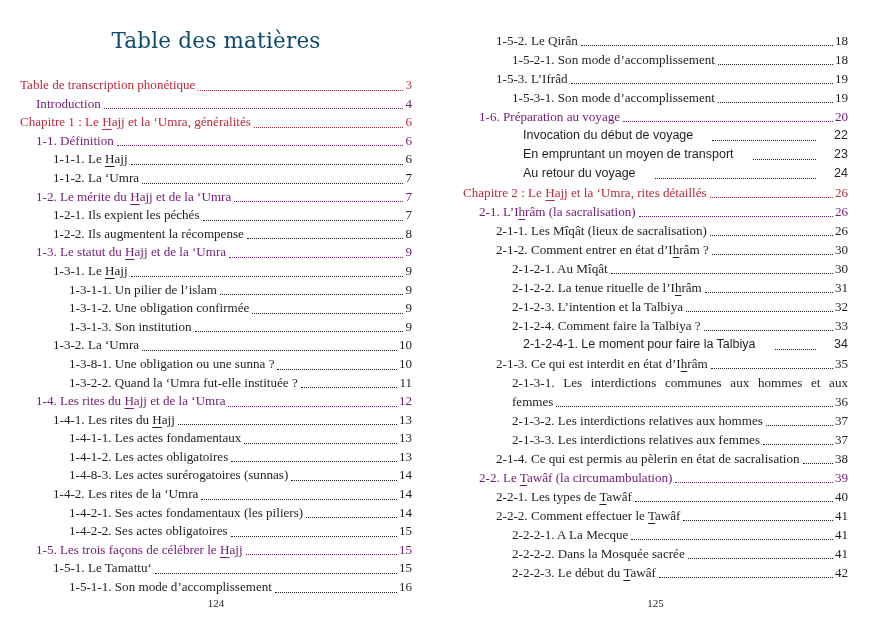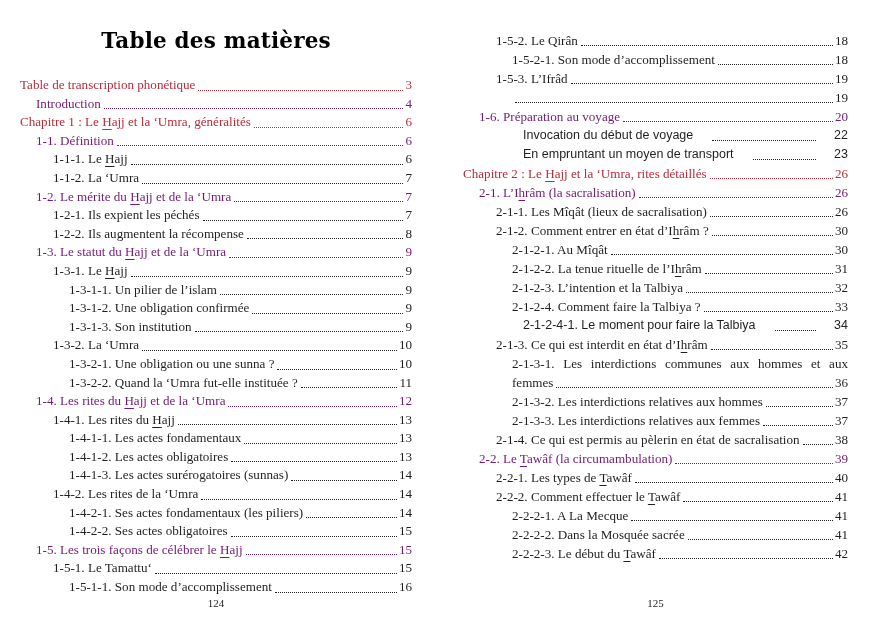--- a/index.html
+++ b/index.html
@@ -1,20 +1,20 @@
 <!DOCTYPE html>
 <html><head>
 <meta charset="utf-8">
 <style>
   html,body{margin:0;padding:0;width:870px;height:630px;overflow:hidden;background:#ffffff;}
   body{font-family:"Liberation Serif", serif;color:#1f1f1f;}
   .book{position:relative;width:870px;height:630px;display:flex;background:#ffffff;}
   .page{position:relative;width:435px;height:630px;}
   .title{position:absolute;left:20px;top:28px;width:392px;margin:0;text-align:center;
-         font-family:"DejaVu Serif", serif;font-weight:bold;font-size:21.5px;color:#000000;letter-spacing:0.2px;}
+         font-family:"DejaVu Serif", serif;font-weight:normal;font-size:21.5px;color:#0c4a6e;letter-spacing:0.2px;}
   .entries{position:absolute;font-size:13.1px;}
   .entries-left{left:20px;top:76px;width:392px;}
   .entries-right{left:28px;top:31px;width:385px;}
   .row{display:flex;align-items:baseline;height:18.6px;line-height:18.6px;}
   .entries-right .row{height:19px;line-height:19px;}
   .t{white-space:nowrap;}
   .leader{flex:1;min-width:8px;align-self:flex-end;height:0;
           border-bottom:1.5px dotted currentColor;margin:0 2px 4px 3px;}
   .num{text-align:right;white-space:nowrap;}
   .lvl1{padding-left:0;}
@@ -109,21 +109,21 @@
           <span class="t">1-3-1-3. Son institution</span>
           <span class="leader"></span>
           <span class="num">9</span>
         </div>
         <div class="row lvl3 c-black">
           <span class="t">1-3-2. La ‘Umra</span>
           <span class="leader"></span>
           <span class="num">10</span>
         </div>
         <div class="row lvl4 c-black">
-          <span class="t">1-3-2-1. Une obligation ou une sunna ?</span>
+          <span class="t">1-3-8-1. Une obligation ou une sunna ?</span>
           <span class="leader"></span>
           <span class="num">10</span>
         </div>
         <div class="row lvl4 c-black">
           <span class="t">1-3-2-2. Quand la ‘Umra fut-elle instituée ?</span>
           <span class="leader"></span>
           <span class="num">11</span>
         </div>
         <div class="row lvl2 c-blue">
           <span class="t">1-4. Les rites du <span class="tl">H</span>ajj et de la ‘Umra</span>
@@ -139,21 +139,21 @@
           <span class="t">1-4-1-1. Les actes fondamentaux</span>
           <span class="leader"></span>
           <span class="num">13</span>
         </div>
         <div class="row lvl4 c-black">
           <span class="t">1-4-1-2. Les actes obligatoires</span>
           <span class="leader"></span>
           <span class="num">13</span>
         </div>
         <div class="row lvl4 c-black">
-          <span class="t">1-4-1-3. Les actes surérogatoires (sunnas)</span>
+          <span class="t">1-4-8-3. Les actes surérogatoires (sunnas)</span>
           <span class="leader"></span>
           <span class="num">14</span>
         </div>
         <div class="row lvl3 c-black">
           <span class="t">1-4-2. Les rites de la ‘Umra</span>
           <span class="leader"></span>
           <span class="num">14</span>
         </div>
         <div class="row lvl4 c-black">
           <span class="t">1-4-2-1. Ses actes fondamentaux (les piliers)</span>
@@ -194,37 +194,43 @@
           <span class="t">1-5-2-1. Son mode d’accomplissement</span>
           <span class="leader"></span>
           <span class="num">18</span>
         </div>
         <div class="row lvl3 c-black">
           <span class="t">1-5-3. L’Ifrâd</span>
           <span class="leader"></span>
           <span class="num">19</span>
         </div>
         <div class="row lvl4 c-black">
+          <span class="t">1-5-3-1. Son mode d’accomplissement</span>
           <span class="leader"></span>
           <span class="num">19</span>
         </div>
         <div class="row lvl2 c-blue">
           <span class="t">1-6. Préparation au voyage</span>
           <span class="leader"></span>
           <span class="num">20</span>
         </div>
         <div class="row lvl5 c-black f-sans">
           <span class="t">Invocation du début de voyage</span>
           <span class="leader"></span>
           <span class="num">22</span>
         </div>
         <div class="row lvl5 c-black f-sans">
           <span class="t">En empruntant un moyen de transport</span>
           <span class="leader"></span>
           <span class="num">23</span>
+        </div>
+        <div class="row lvl5 c-black f-sans">
+          <span class="t">Au retour du voyage </span>
+          <span class="leader"></span>
+          <span class="num">24</span>
         </div>
         <div class="row lvl1 c-red">
           <span class="t">Chapitre 2 : Le <span class="tl">H</span>ajj et la ‘Umra, rites détaillés</span>
           <span class="leader"></span>
           <span class="num">26</span>
         </div>
         <div class="row lvl2 c-blue">
           <span class="t">2-1. L’I<span class="tl">h</span>râm (la sacralisation)</span>
           <span class="leader"></span>
           <span class="num">26</span>

